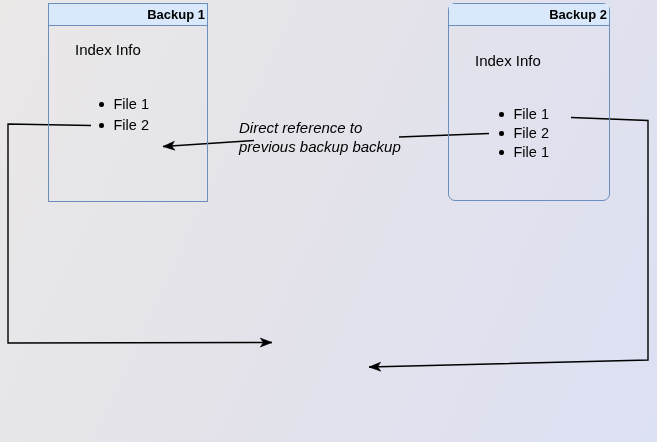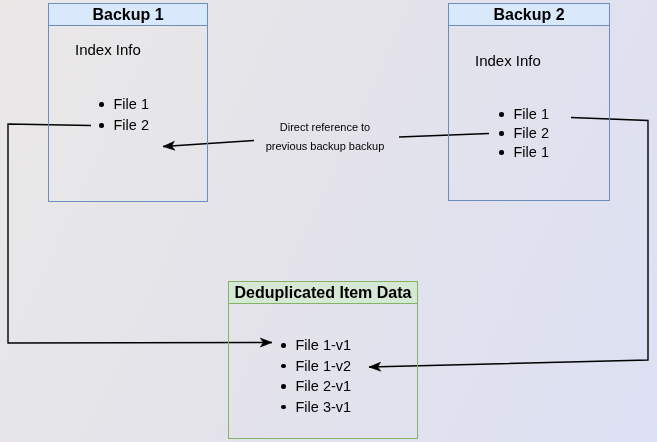--- a/index.html
+++ b/index.html
@@ -18,23 +18,23 @@
   .node {
     position:absolute;
     border:1px solid;
     box-sizing:border-box;
     background:transparent;
   }
   .node.blue  { border-color:#6c8ebf; }
   .node.green { border-color:#82b366; }
   .node-header {
     box-sizing:border-box;
-    text-align:center;
+    text-align:right;
     font-weight:bold;
-    font-size:16px;
+    font-size:13px;
     line-height:14px;
     padding:4px 2px 3px 2px;
     border-bottom:1px solid;
   }
   .blue  .node-header { background:#dae8fc; border-color:#6c8ebf; }
   .green .node-header { background:#d5e8d4; border-color:#82b366; }
   .section-label {
     position:absolute;
     font-size:15px;
     line-height:18px;
@@ -58,23 +58,24 @@
     width:4.5px; height:4.5px;
     background:#000;
     border-radius:50%;
     margin-right:10px;
     flex:none;
   }
   .edge-label {
     position:absolute;
     left:239px; top:118px;
     width:172px;
-    text-align:center;
-    font-size:11px;
+    text-align:left;
+    font-size:15px;
     line-height:19px;
+    font-style:italic;
   }
 </style>
 </head>
 <body>
 
 <div class="canvas">
 
   <svg class="connector-layer" width="657" height="442" viewBox="0 0 657 442" xmlns="http://www.w3.org/2000/svg">
     <defs>
       <marker id="arrow" viewBox="0 0 12 12" refX="11" refY="6" markerWidth="14" markerHeight="14" orient="auto" markerUnits="userSpaceOnUse">
@@ -99,59 +100,38 @@
         <span class="dot"></span>
         <span>File 1</span>
       </li>
       <li>
         <span class="dot"></span>
         <span>File 2</span>
       </li>
     </ul>
   </div>
 
-  <div class="node blue" style="left:448px; top:3px; width:162px; height:198px;">
+  <div class="node blue" style="left:448px; top:3px; width:162px; height:198px;border-radius:7px;">
     <div class="node-header">Backup 2</div>
     <div class="section-label" style="left:26px; top:48px;">Index Info</div>
     <ul class="file-list lh19" style="left:50px; top:101px;">
       <li>
         <span class="dot"></span>
         <span>File 1</span>
       </li>
       <li>
         <span class="dot"></span>
         <span>File 2</span>
       </li>
       <li>
         <span class="dot"></span>
         <span>File 1</span>
       </li>
     </ul>
   </div>
 
-  <div class="node green" style="left:228px; top:281px; width:190px; height:158px;">
-    <div class="node-header">Deduplicated Item Data</div>
-    <ul class="file-list lh20" style="left:52px; top:53px;">
-      <li>
-        <span class="dot"></span>
-        <span>File 1-v1</span>
-      </li>
-      <li>
-        <span class="dot"></span>
-        <span>File 1-v2</span>
-      </li>
-      <li>
-        <span class="dot"></span>
-        <span>File 2-v1</span>
-      </li>
-      <li>
-        <span class="dot"></span>
-        <span>File 3-v1</span>
-      </li>
-    </ul>
-  </div>
 
   <div class="edge-label">
     <div>Direct reference to</div>
     <div>previous backup backup</div>
   </div>
 
 </div>
 
 </body></html>

